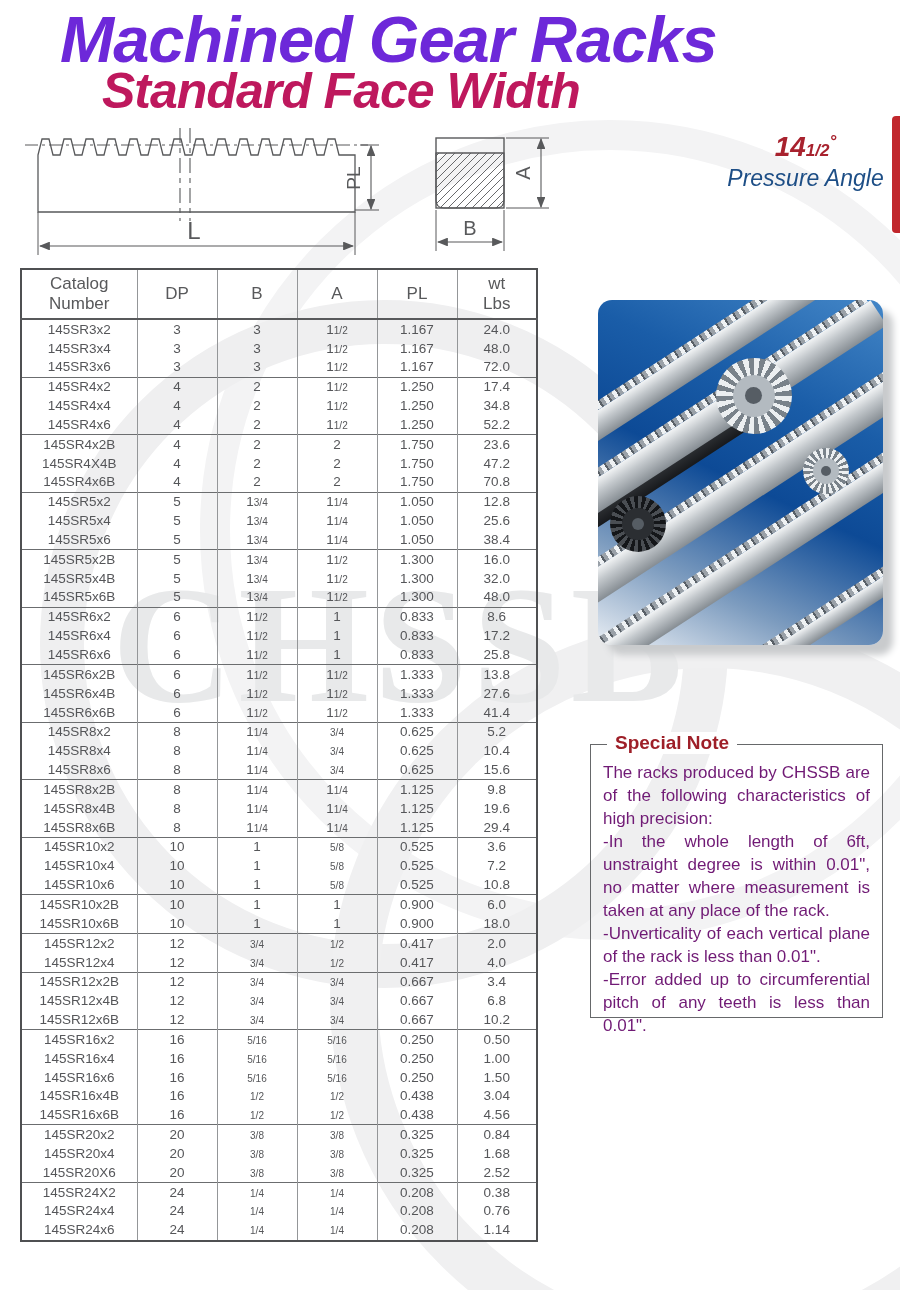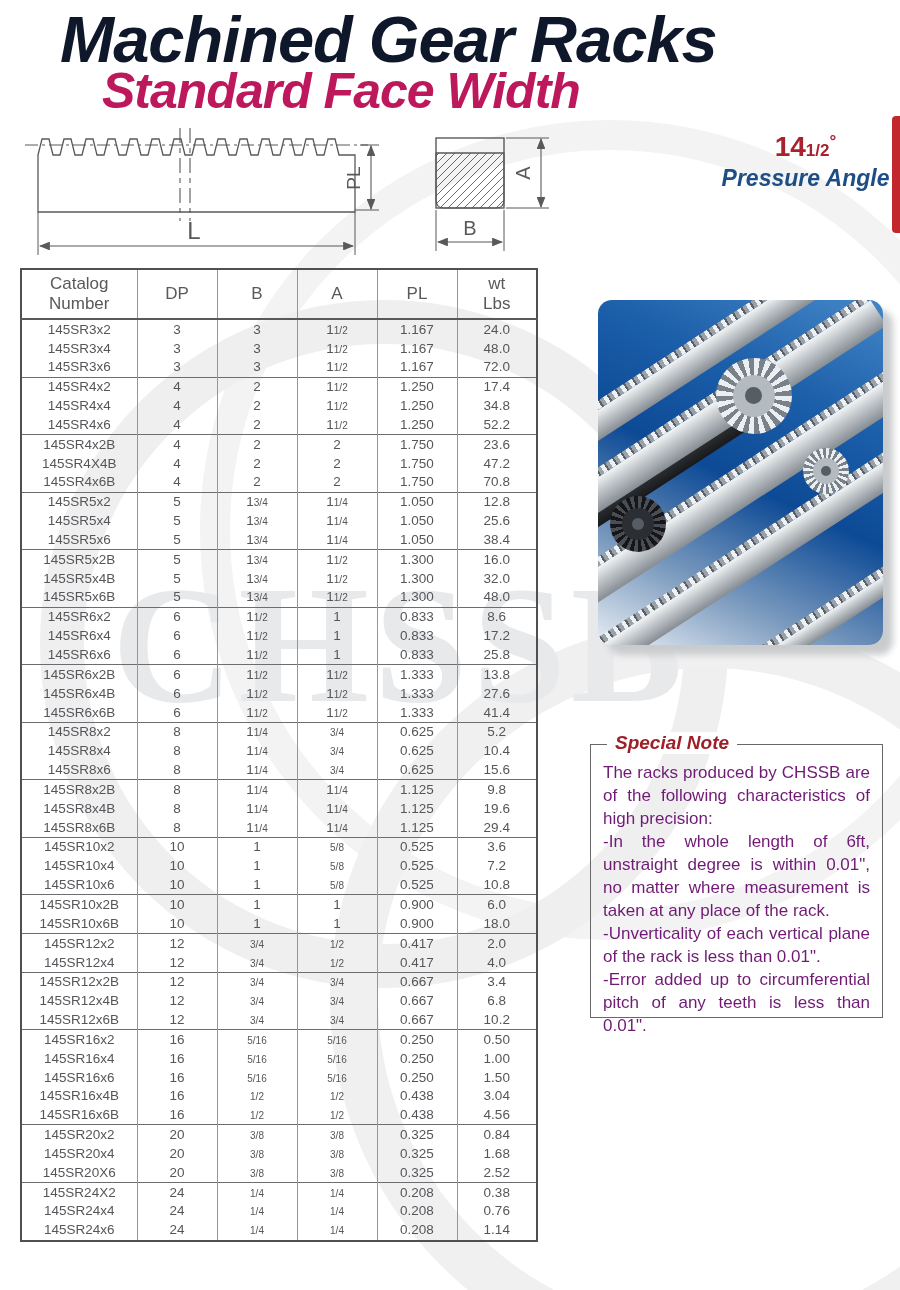--- a/index.html
+++ b/index.html
@@ -14,33 +14,33 @@
   .wm-ring.r3{left:200px;top:120px;width:760px;height:760px;border:30px solid #f3f3f4;}
   .wm-text{
     position:absolute;left:112px;top:560px;z-index:0;
     font-family:"Liberation Serif",serif;font-weight:bold;
     font-size:168px;letter-spacing:5px;color:#e8e9ea;line-height:1;
   }
   
   .title{
     position:absolute;left:60px;top:2px;z-index:2;
     font-size:65px;font-weight:bold;font-style:italic;letter-spacing:-1px;
-    color:#0f172a;white-space:nowrap;
+    color:#6d28d9;white-space:nowrap;
   }
   .subtitle{
     position:absolute;left:102px;top:62px;z-index:2;
     font-size:50px;font-weight:bold;font-style:italic;letter-spacing:-1px;
     color:#be185d;white-space:nowrap;
   }
   
   .pa{position:absolute;left:718px;top:133px;width:175px;text-align:center;z-index:2;}
-  .pa-line1{color:#a8222e;font-weight:bold;font-size:28px;line-height:1;}
+  .pa-line1{color:#a8222e;font-weight:bold;font-style:italic;font-size:28px;line-height:1;}
   .pa-frac{font-size:17px;}
   .pa-deg{font-size:17px;vertical-align:9px;}
-  .pa-line2{color:#1d4e86;font-weight:bold;font-style:italic;font-size:23px;margin-top:4px;white-space:nowrap;}
+  .pa-line2{color:#1d4e86;font-weight:normal;font-style:italic;font-size:23px;margin-top:4px;white-space:nowrap;}
   
   .edge-tab{position:absolute;right:0;top:116px;width:8px;height:117px;background:#c1272d;border-radius:4px 0 0 4px;z-index:2;}
   
   .drawing{position:absolute;z-index:2;}
   .drawing text{font-family:"Liberation Sans",sans-serif;fill:#58595b;}
   
   .tbl-wrap{position:absolute;left:20px;top:268px;width:516px;z-index:1;}
   table.spec{border-collapse:collapse;width:516px;table-layout:fixed;background:transparent;}
   table.spec th{
     font-weight:normal;font-size:17px;color:#58595b;height:46px;
@@ -75,21 +75,21 @@
     border-radius:50%;background:#565d64;}
   .gear.dark{background:repeating-conic-gradient(#4a4e53 0deg 9deg,#141619 9deg 18deg);}
   .gear.dark .hub{background:#2b2e32;}
   
   .note{
     position:absolute;left:590px;top:744px;width:291px;height:272px;z-index:1;
     border:1.5px solid #66686a;
   }
   .note-title{
     position:absolute;top:-13px;left:16px;padding:0 8px;background:#ffffff;
-    color:#9e1f28;font-weight:bold;font-style:italic;font-size:19px;white-space:nowrap;
+    color:#9e1f28;font-weight:bold;font-size:19px;white-space:nowrap;
   }
   .note-body{padding:16px 12px 0 12px;}
   .note-body p{
     margin:0;font-size:17px;line-height:23px;color:#701a75;text-align:justify;
   }
 </style>
 </head>
 <body>
 
 <div class="wm-ring r3"></div>

